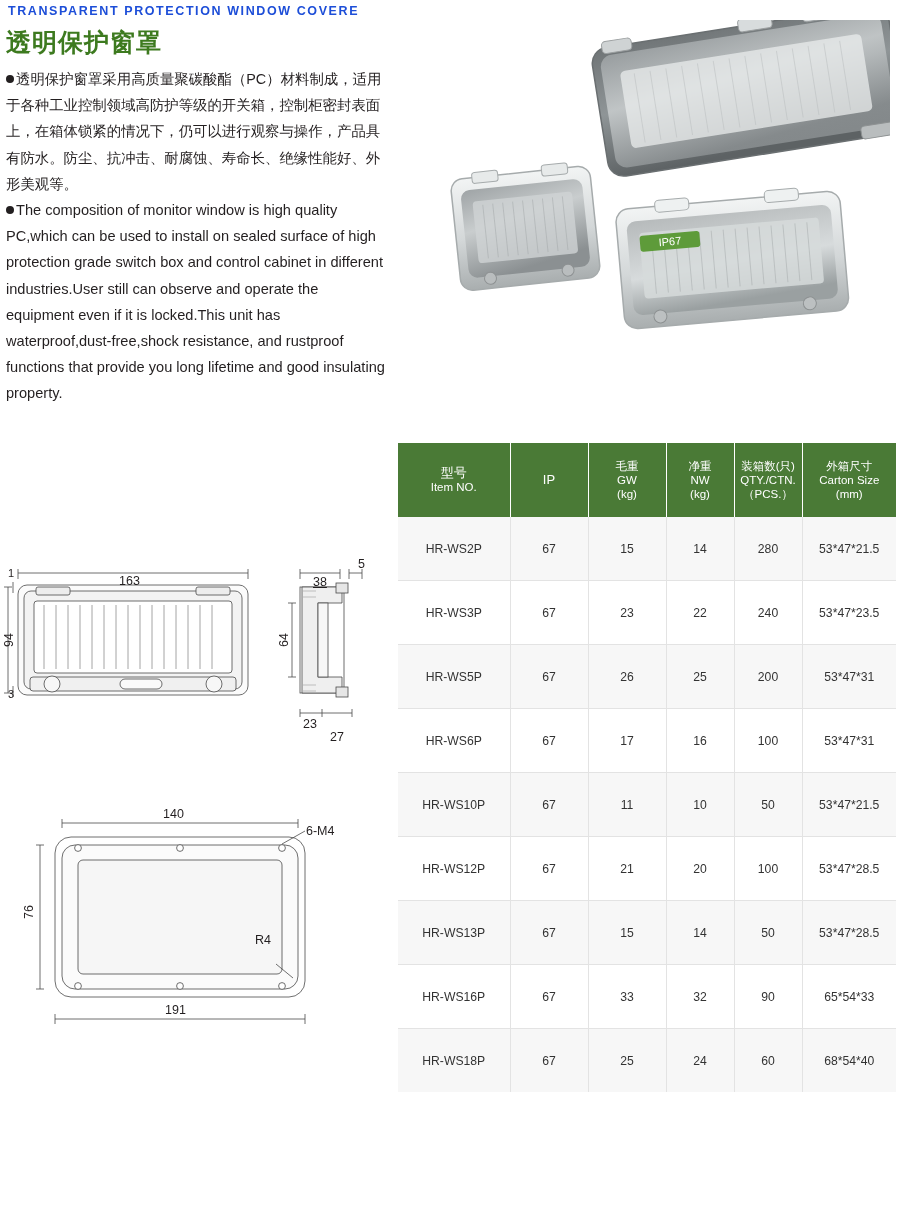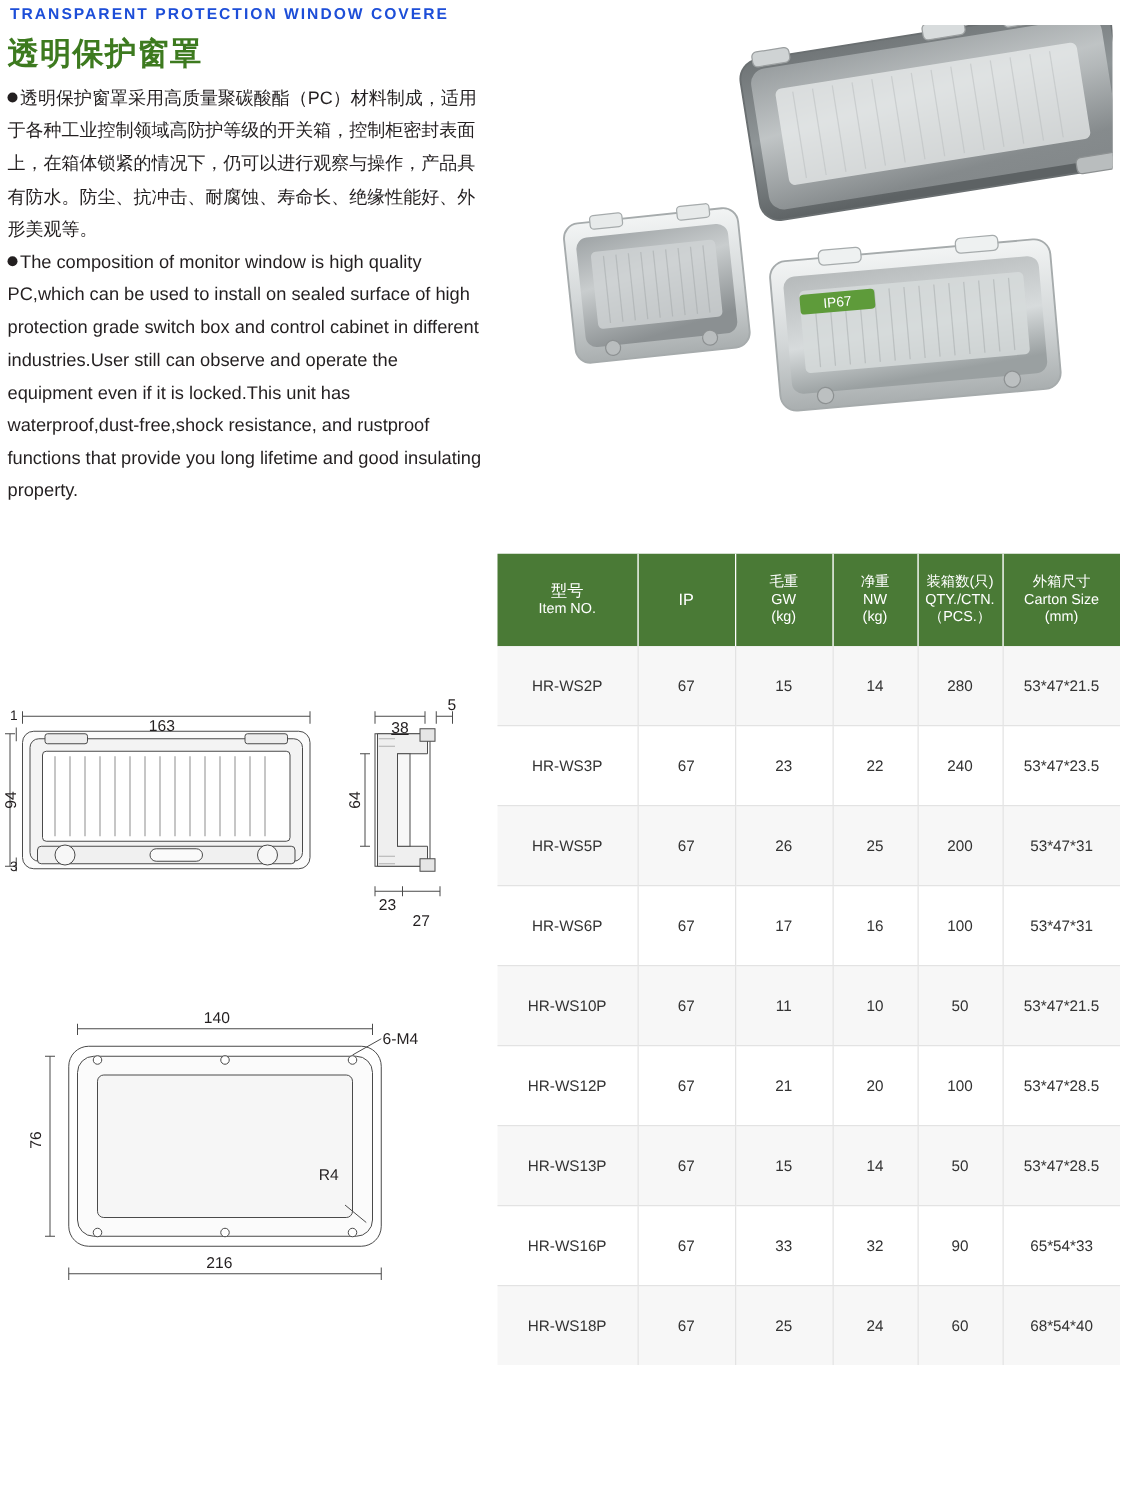--- a/index.html
+++ b/index.html
@@ -368,21 +368,21 @@
   <div class="dim-label" style="left:8px; top:22px; font-size:11px;">1</div>
   <div class="dim-label" style="left:8px; top:143px; font-size:11px;">3</div>
 
   <div class="dim-label" style="left:313px; top:30px;text-decoration:underline;">38</div>
   <div class="dim-label" style="left:358px; top:12px;">5</div>
   <div class="dim-label" style="left:277px; top:88px; transform:rotate(-90deg);">64</div>
   <div class="dim-label" style="left:303px; top:172px;">23</div>
   <div class="dim-label" style="left:330px; top:185px;">27</div>
 
   <div class="dim-label" style="left:163px; top:262px;">140</div>
-  <div class="dim-label" style="left:165px; top:458px;">216</div>
+  <div class="dim-label" style="left:165px; top:458px;">191</div>
   <div class="dim-label" style="left:22px; top:360px; transform:rotate(-90deg);">76</div>
   <div class="dim-label" style="left:306px; top:279px;">6-M4</div>
   <div class="dim-label" style="left:255px; top:388px;">R4</div>
 </div>
 
 <div class="table-wrap">
   <table class="spec">
     <colgroup>
       <col class="col-model">
         <col class="col-ip">

